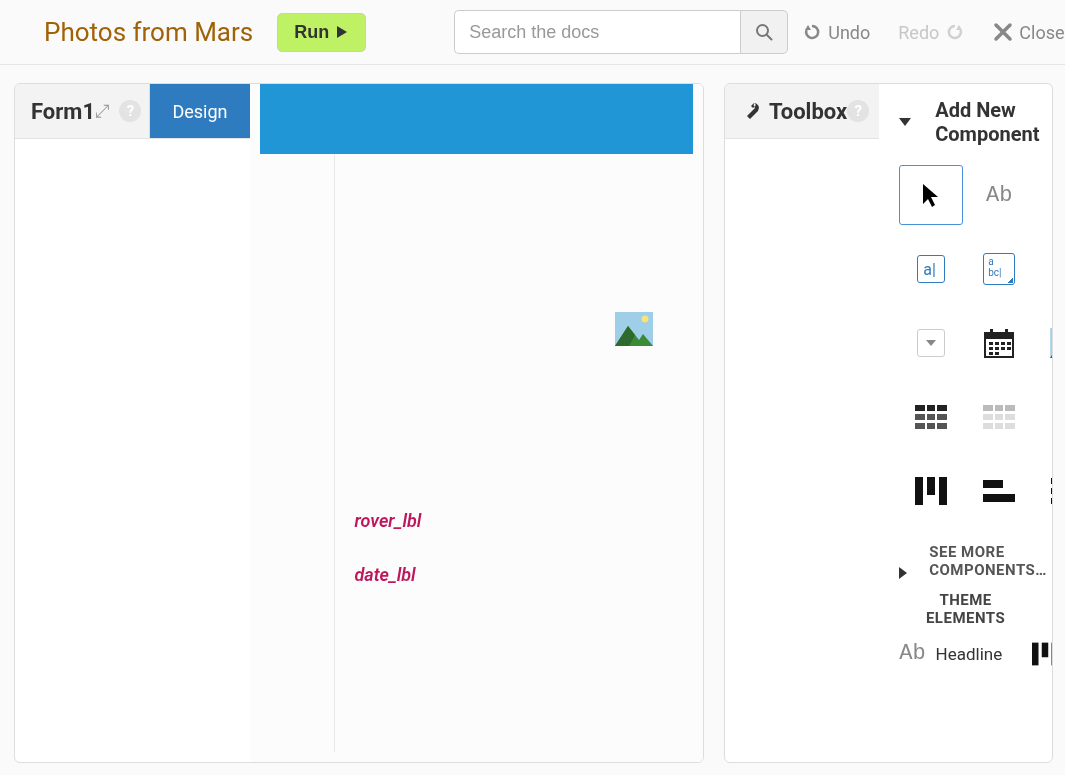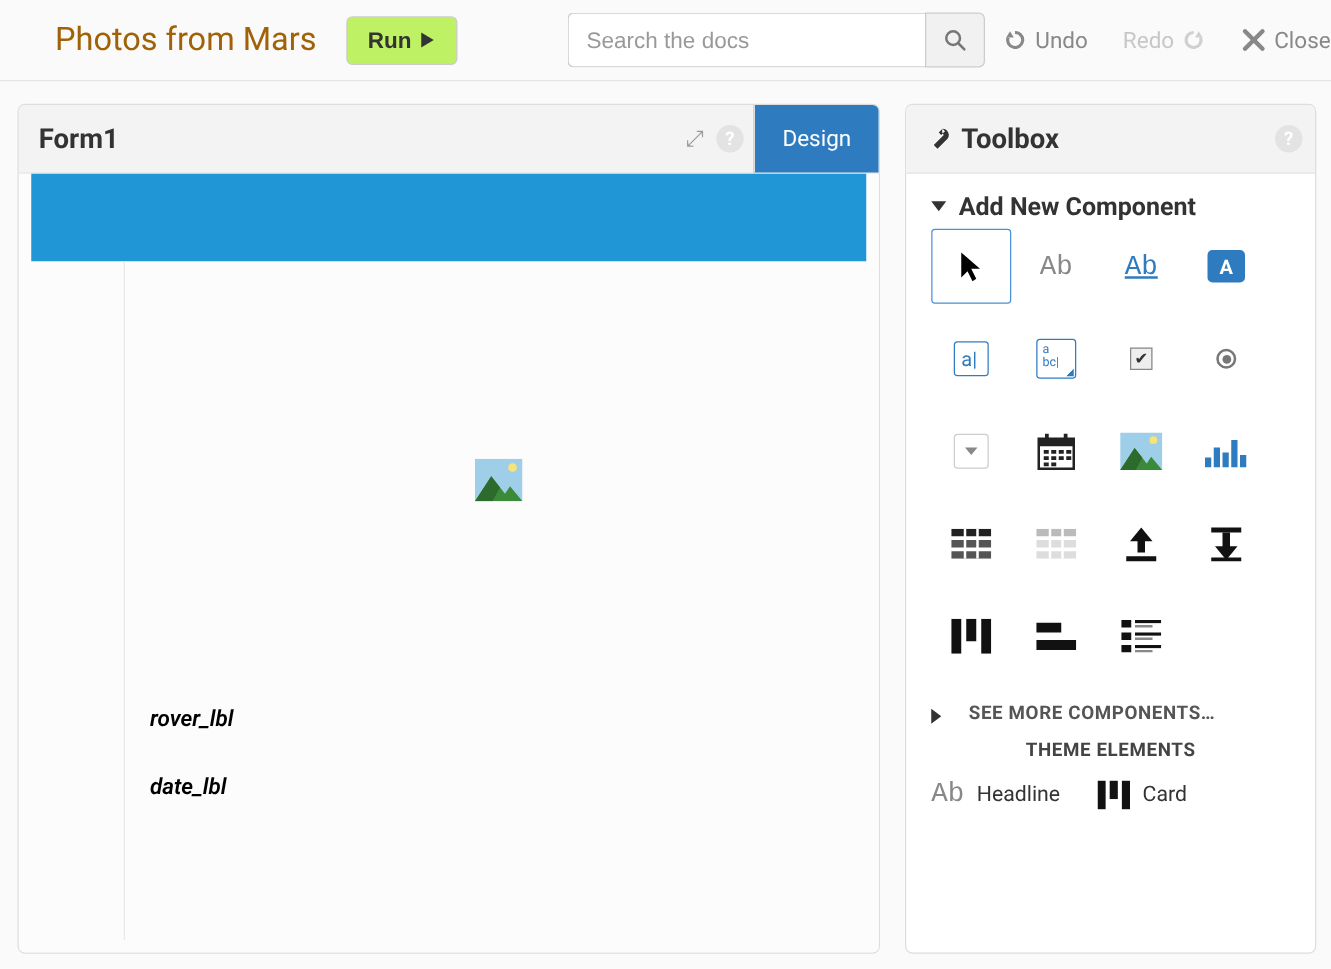--- a/index.html
+++ b/index.html
@@ -11,43 +11,43 @@
 .searchbox { display: flex; margin-left: 74px; }
 .searchbox input { width: 286px; height: 44px; border: 1px solid #ccc; border-right: none; border-radius: 5px 0 0 5px; padding: 0 14px; font-size: 18px; color: #999; background: #fff; }
 .searchbox input::placeholder { color: #999; }
 .searchbox .sbtn { width: 48px; height: 44px; border: 1px solid #ccc; border-radius: 0 5px 5px 0; background: #f1f1f1; display: flex; align-items: center; justify-content: center; color: #777; cursor: pointer; }
 .top-actions { margin-left: auto; display: flex; align-items: center; gap: 28px; }
 .top-action { display: inline-flex; align-items: center; gap: 6px; color: #888; font-size: 18px; cursor: pointer; }
 .top-action.disabled { color: #c7c7c7; }
 .top-action svg { width: 20px; height: 20px; }
 
 .main { display: flex; gap: 20px; padding: 18px 12px 0 14px; height: calc(775px - 65px); }
-.panel { border: 1px solid #ddd; border-radius: 6px; background: #fff; display: flex; flex-direction: column; overflow: hidden; }
+.panel { border: 1px solid #ddd; border-radius: 6px; background: #fff; display: flex; flex-direction: row; overflow: hidden; }
 .form-panel { flex: 0 0 690px; height: 680px; }
 .toolbox-panel { flex: 1; min-width: 310px; height: 680px; position: relative; }
 
 .panel-header { display: flex; align-items: center; height: 55px; background: #f3f3f3; border-bottom: 1px solid #e3e3e3; padding-left: 16px; }
 .panel-title { font-size: 22px; font-weight: 700; color: #333; }
 .form-header-right { margin-left: auto; display: flex; align-items: center; height: 100%; }
 .expand-icon { color: #999; font-size: 18px; margin-right: 10px; }
 .help-circ { width: 22px; height: 22px; border-radius: 50%; background: #e3e3e3; color: #fff; font-size: 15px; font-weight: 700; display: inline-flex; align-items: center; justify-content: center; margin-right: 8px; }
 .tab { height: 100%; display: inline-flex; align-items: center; padding: 0 22px; font-size: 18px; border-left: 1px solid #ddd; cursor: pointer; }
 .tab.active { background: #2f7bbf; color: #fff; }
 .tab.inactive { color: #444; }
 
 .canvas { flex: 1; background: #fcfcfc; position: relative; padding: 0; }
 .blue-banner { height: 70px; width: calc(100% - 20px); margin: 0 10px; background: #2196d6; }
 .inner-area { position: absolute; left: 84px; top: 70px; right: 10px; bottom: 10px; border-left: 1px solid #e8e8e8;}
 .placeholder-img { position: absolute; left: 280px; top: 158px; width: 38px; height: 34px; }
-.lbl { position: absolute; left: 20px; font-size: 18px; font-style: italic; color: #000000; font-weight: 600; }
+.lbl { position: absolute; left: 20px; font-size: 18px; font-style: italic; color: #be185d; font-weight: 600; }
 .lbl.rover { top: 356px; }
 .lbl.date { top: 410px; }
 
 .toolbox-body { padding: 14px 20px 20px 20px; overflow-y: auto; flex: 1; }
-.section-title { display: flex; align-items: center; gap: 10px; font-size: 20px; font-weight: 700; color: #333; margin-bottom: 6px; }
+.section-title { display: flex; align-items: center; gap: 24px; font-size: 20px; font-weight: 700; color: #333; margin-bottom: 19px; }
 .caret { width: 0; height: 0; border-left: 6px solid transparent; border-right: 6px solid transparent; border-top: 8px solid #333; }
 .caret.right { border-top: 6px solid transparent; border-bottom: 6px solid transparent; border-left: 8px solid #333; width:0; height:0; }
 .hint { font-style: italic; color: #666; font-size: 17px; line-height: 1.5; margin-bottom: 18px; }
 .comp-grid { display: grid; grid-template-columns: repeat(4, 64px); gap: 14px 4px; margin-bottom: 22px; }
 .comp-cell { width: 64px; height: 60px; display: flex; align-items: center; justify-content: center; cursor: grab; }
 .comp-cell.selected { border: 1px solid #4a90d9; border-radius: 3px; }
 .see-more { display: flex; align-items: flex-end; gap: 16px; font-size: 15px; font-weight: 700; color: #555; letter-spacing: 0.5px; margin: 6px 0 12px 0; cursor: pointer; }
 .theme-title { text-align: center; font-size: 15px; font-weight: 700; color: #444; letter-spacing: 0.5px; margin: 4px 0 14px 0; }
 .theme-row { display: flex; align-items: center; gap: 30px; }
 .theme-item { display: flex; align-items: center; gap: 10px; cursor: grab; }

